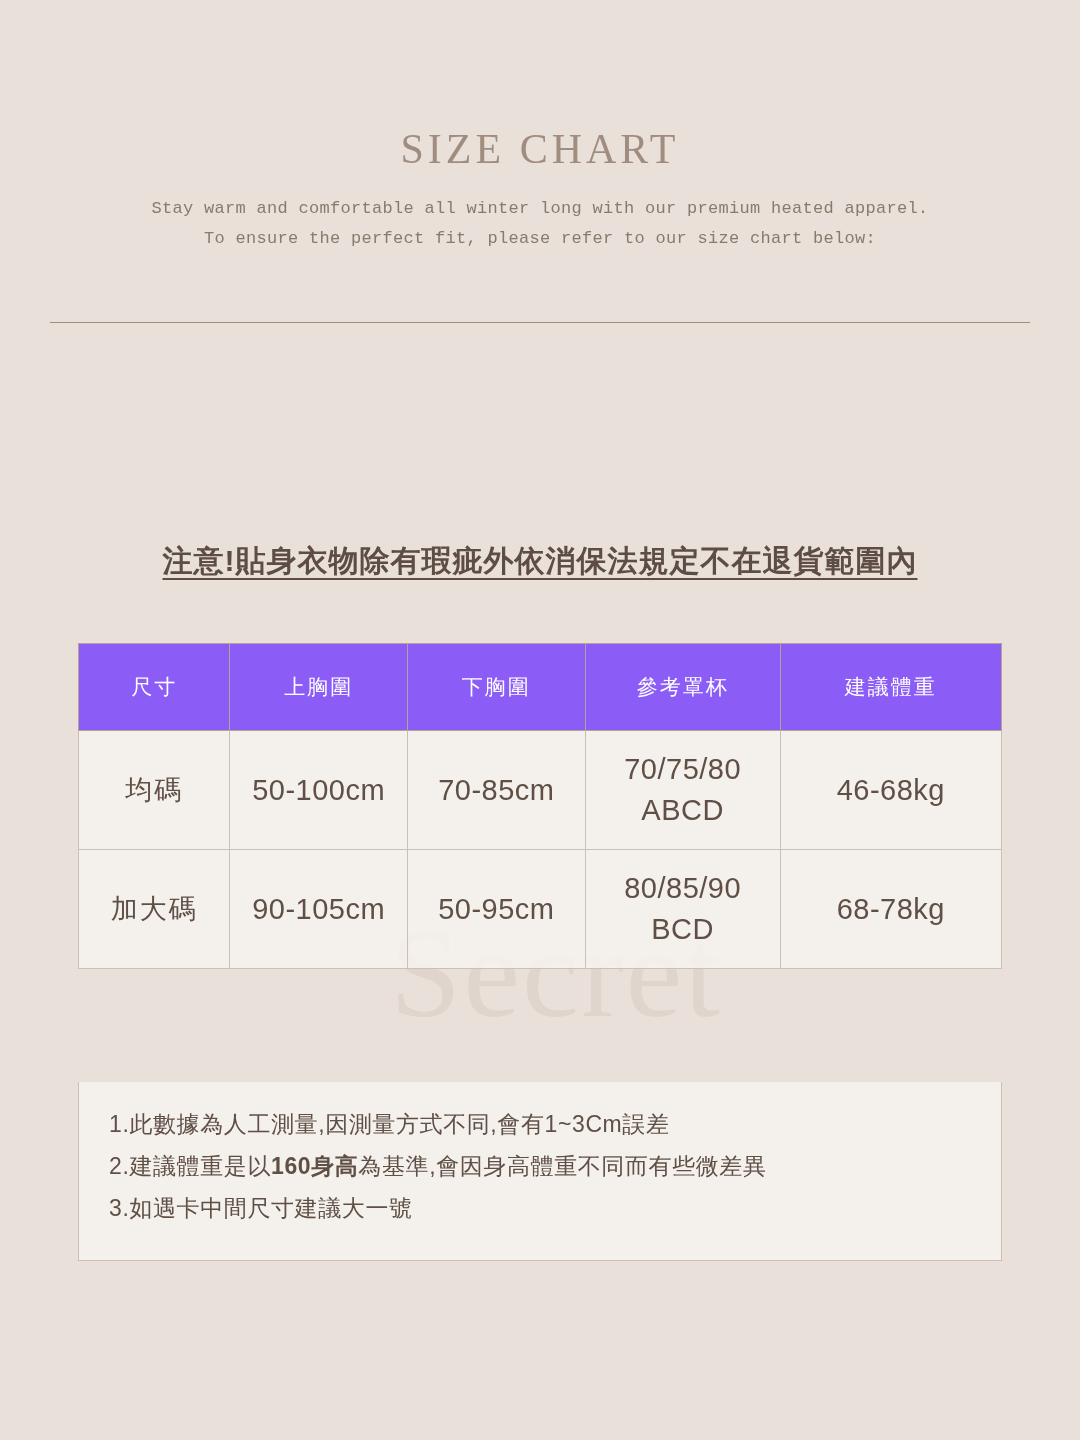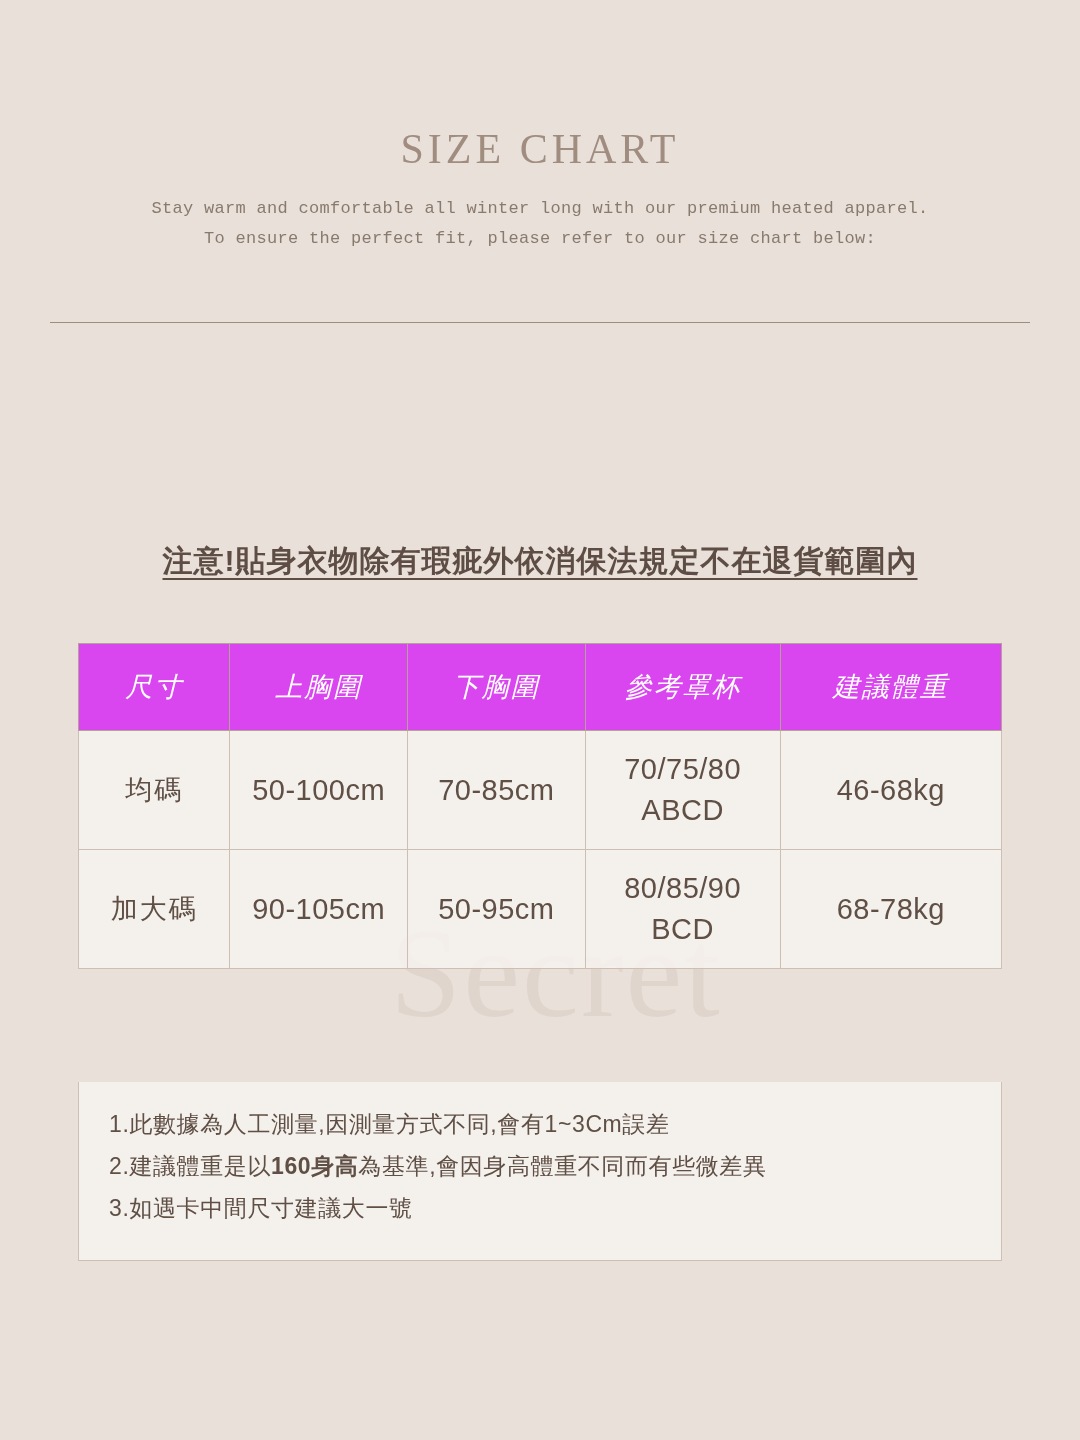--- a/index.html
+++ b/index.html
@@ -103,28 +103,27 @@
     table-layout: fixed;
   }
   table.size-table th,
   table.size-table td {
     border: 1px solid #cdbfb4;
     text-align: center;
     vertical-align: middle;
     color: #5f4f45;
   }
   table.size-table thead th {
-    background: #d946ef;
+    background: #8b5cf6;
     color: #ffffff;
-    font-size: 27px;
+    font-size: 21px;
     font-weight: 500;
     letter-spacing: 2px;
     height: 84px;
     border-color: #b4a296;
-    font-style: italic;
   }
   table.size-table tbody td {
     background: rgba(247, 243, 239, 0.82);
     height: 116px;
     font-size: 29px;
     font-weight: 400;
     letter-spacing: 0.5px;
   }
   table.size-table tbody td.sizecol {
     font-size: 27px;

